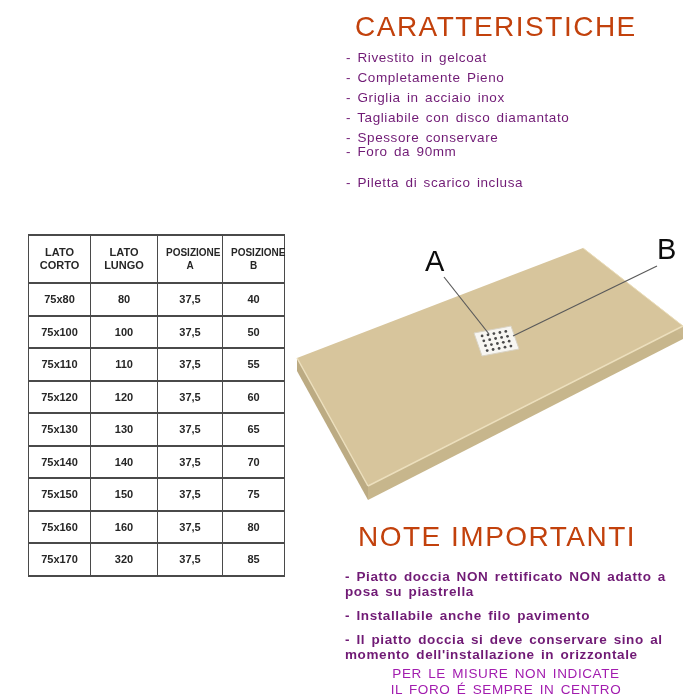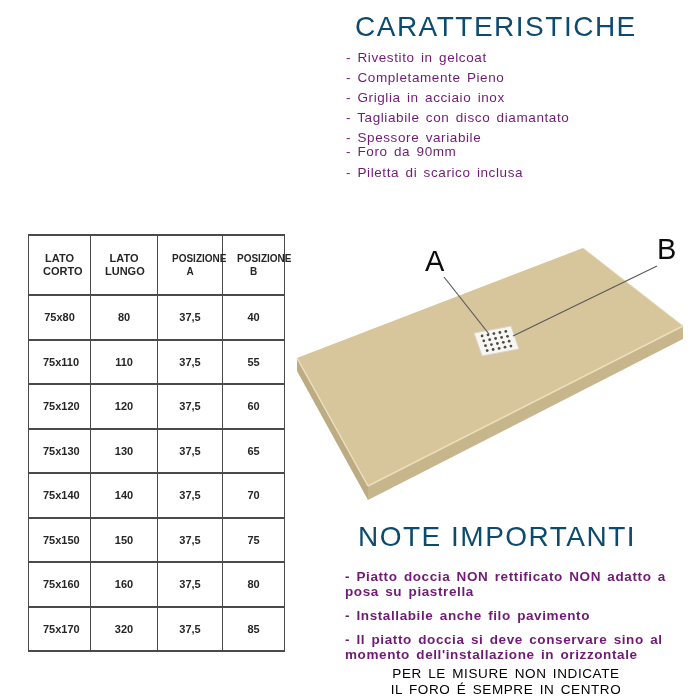--- a/index.html
+++ b/index.html
@@ -2,49 +2,49 @@
 <html><head>
 <meta charset="utf-8">
 <style>
   html,body{margin:0;padding:0;background:#fff;}
   #canvas{
     position:relative;width:700px;height:700px;background:#ffffff;overflow:hidden;
     font-family:"Liberation Sans",sans-serif;color:#1c1c1c;
   }
   
   .big-heading{
-    position:absolute;margin:0;font-size:28px;font-weight:400;color:#0c4a6e;
+    position:absolute;margin:0;font-size:28px;font-weight:400;color:#c2410c;
     letter-spacing:1.5px;white-space:nowrap;
   }
   #caratteristiche-title{left:355px;top:11px;}
   #note-title{left:358px;top:521px;}
   
   .txt{
     font-size:13.5px;line-height:14px;letter-spacing:0.6px;word-spacing:2px;color:#701a75;
   }
   #features-list{position:absolute;left:346px;top:51px;width:352px;}
   .feature-line{white-space:nowrap;}
   .gap-normal{margin-bottom:6px;}
   .gap-tight{margin-bottom:0px;}
-  .gap-before{margin-top:7px;}
+  .gap-before{margin-top:17px;}
   #notes-list{position:absolute;left:345px;top:569px;width:354px;}
   .note-para{line-height:15px;margin-bottom:9px;font-weight:bold;}
   #footer-note{
     position:absolute;left:345px;top:666px;width:322px;text-align:center;
-    font-size:13.5px;line-height:15.5px;letter-spacing:0.6px;word-spacing:2px;color:#000000;
+    font-size:13.5px;line-height:15.5px;letter-spacing:0.6px;word-spacing:2px;color:#a21caf;
   }
   
   #size-table{
     position:absolute;left:28px;top:234px;width:256px;border-collapse:collapse;
     table-layout:fixed;font-family:"Liberation Sans",sans-serif;
   }
   #size-table th,#size-table td{
     border-left:1px solid #4a4a4a;border-right:1px solid #4a4a4a;
     border-top:2px solid #4a4a4a;border-bottom:2px solid #4a4a4a;
-    text-align:center;vertical-align:middle;padding:14px;color:#262626;
+    text-align:center;vertical-align:middle;padding:8px;color:#262626;
     font-size:11px;font-weight:700;
   }
   #size-table th{height:30px;line-height:13px;}
   #size-table th.small{font-size:10px;text-align:center;}
   #size-table td{height:14.5px;}
   #size-table col.c1{width:62px;} #size-table col.c2{width:67px;}
   #size-table col.c3{width:65px;} #size-table col.c4{width:62px;}
   
   #tray-svg{position:absolute;left:0;top:0;}
   .drain-label{
@@ -57,21 +57,21 @@
 <body>
 
 <div id="canvas">
 
   <h1 id="caratteristiche-title" class="big-heading">CARATTERISTICHE</h1>
   <div id="features-list" class="txt">
       <div class="feature-line gap-normal">- Rivestito in gelcoat</div>
       <div class="feature-line gap-normal">- Completamente Pieno</div>
       <div class="feature-line gap-normal">- Griglia in acciaio inox</div>
       <div class="feature-line gap-normal">- Tagliabile con disco diamantato</div>
-      <div class="feature-line gap-tight">- Spessore variabile</div>
+      <div class="feature-line gap-tight">- Spessore conservare</div>
       <div class="feature-line gap-tight">- Foro da 90mm</div>
       <div class="feature-line gap-before">- Piletta di scarico inclusa</div>
     </div>
 
   <table id="size-table">
     <colgroup>
         <col class="c1">
         <col class="c2">
         <col class="c3">
         <col class="c4">
@@ -83,20 +83,26 @@
           <th class="small">POSIZIONE<br>A</th>
           <th class="small">POSIZIONE<br>B</th>
         </tr>
       </thead>
     <tbody>
         <tr>
           <td>75x80</td>
           <td>80</td>
           <td>37,5</td>
           <td>40</td>
+        </tr>
+        <tr>
+          <td>75x100</td>
+          <td>100</td>
+          <td>37,5</td>
+          <td>50</td>
         </tr>
         <tr>
           <td>75x110</td>
           <td>110</td>
           <td>37,5</td>
           <td>55</td>
         </tr>
         <tr>
           <td>75x120</td>
           <td>120</td>

